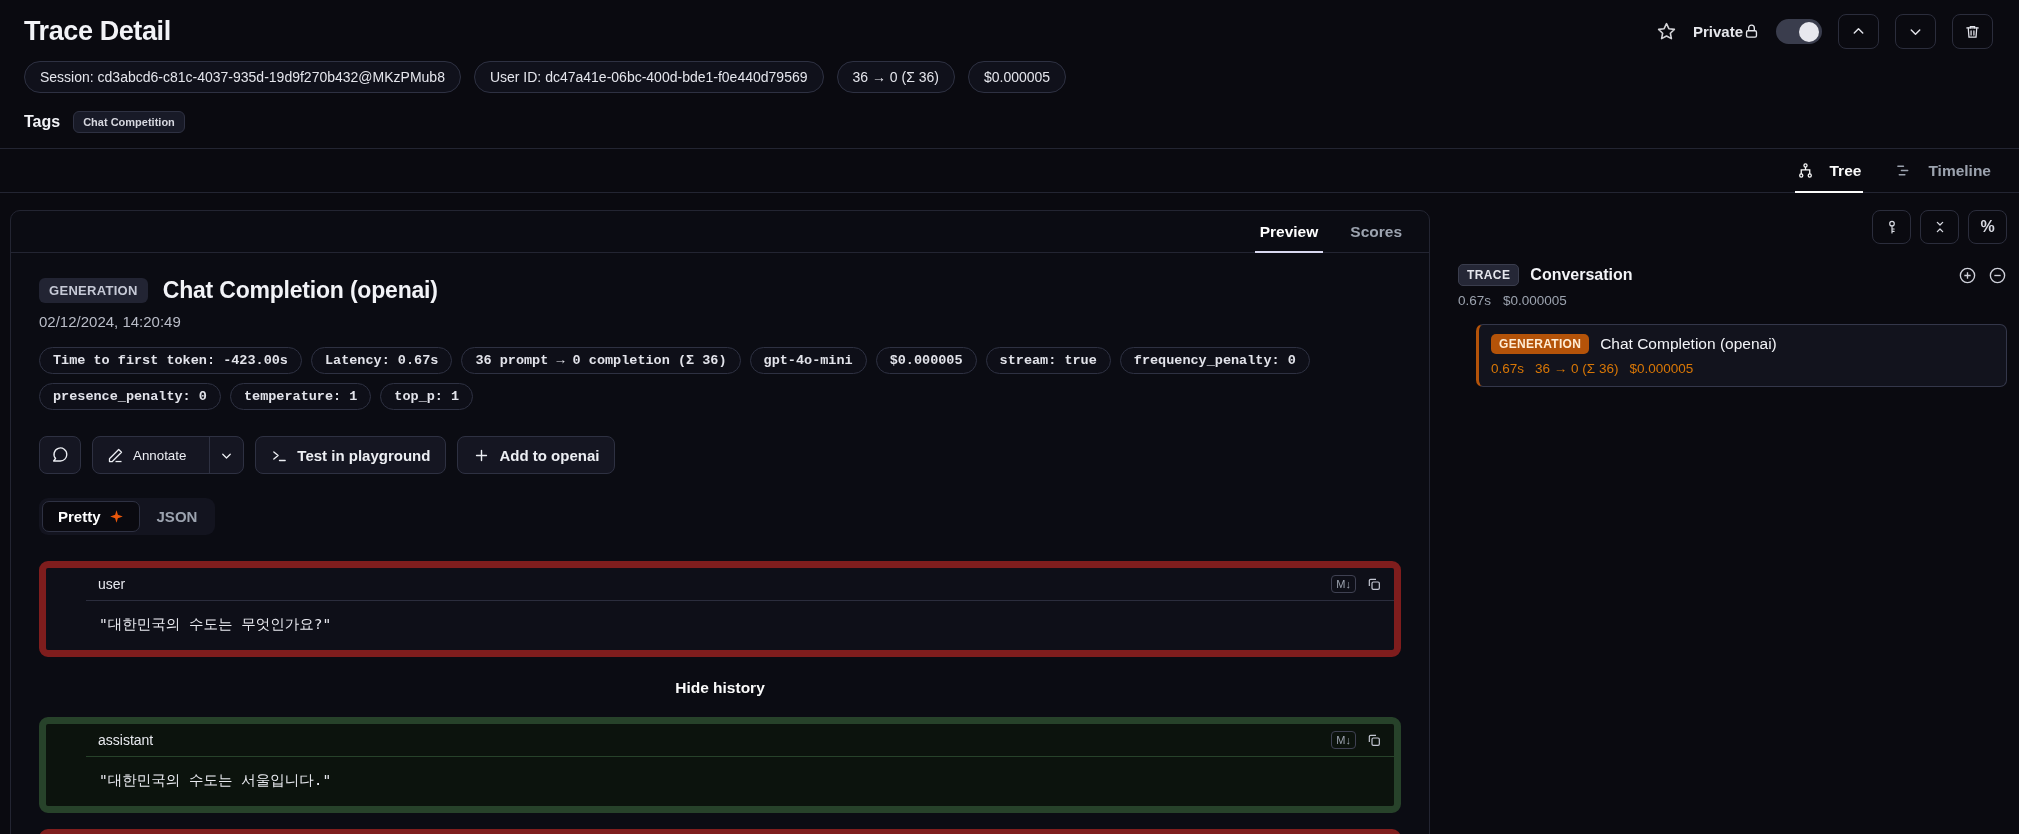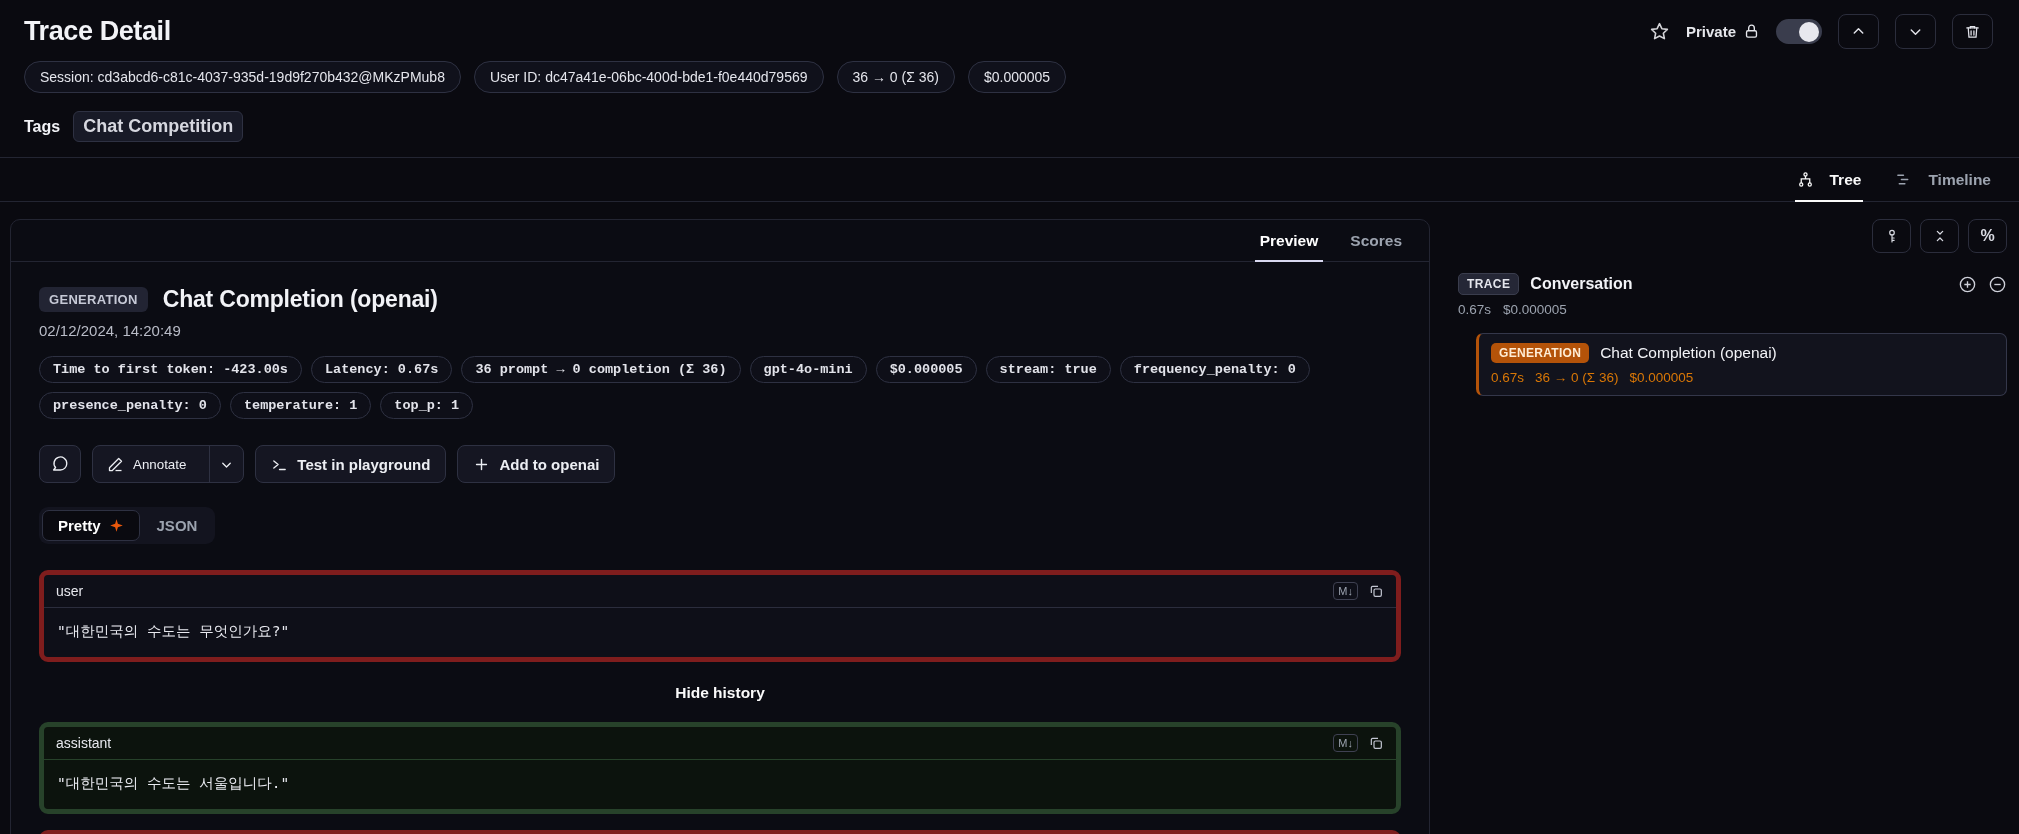--- a/index.html
+++ b/index.html
@@ -13,21 +13,21 @@
   button { background:none; border:none; color:inherit; font-family:inherit; cursor:pointer; }
 
   
   .top {
     display:flex; align-items:center; justify-content:space-between;
     padding:14px 26px 6px 24px;
   }
   .page-title { font-size:27px; font-weight:700; letter-spacing:-0.4px; }
   .header-actions { display:flex; align-items:center; gap:16px; }
   .star-btn { color:#d4d4d8; display:flex; }
-  .privacy { display:flex; align-items:center; gap:7px; font-size:15px; font-weight:600; color:#e6e7ec; }
+  .privacy { display:flex; align-items:center; font-size:15px; font-weight:600; color:#e6e7ec; }
   .toggle {
     width:46px; height:25px; border-radius:9999px; background:#3a3d4d;
     position:relative; flex:0 0 auto;
   }
   .toggle .knob {
     position:absolute; top:2.5px; left:23px; width:20px; height:20px;
     border-radius:50%; background:#e8e8ee;
   }
   .sq-btn {
     width:41px; height:35px; border:1px solid #2b2d3c; border-radius:8px;
@@ -43,21 +43,21 @@
   }
 
   
   .tags-row {
     display:flex; align-items:center; gap:13px;
     padding:18px 24px 15px; border-bottom:1px solid #232532;
   }
   .tags-label { font-size:16px; font-weight:700; }
   .tag-badge {
     border:1px solid #2e3142; background:#181a27; border-radius:6px;
-    padding:4px 9px; font-size:18px; font-weight:600; color:#d6d7df;
+    padding:4px 9px; font-size:11px; font-weight:600; color:#d6d7df;
   }
 
   
   .view-tabs {
     display:flex; justify-content:flex-end; gap:30px;
     padding:0 26px; border-bottom:1px solid #232532; height:44px;
   }
   .view-tab {
     display:flex; align-items:center; gap:16px; font-size:15.5px; font-weight:700;
     color:#9ca3af; position:relative; padding:0 2px;
@@ -122,21 +122,21 @@
   .format-tab {
     display:flex; align-items:center; gap:8px; padding:6px 15px;
     font-size:15px; font-weight:600; color:#9ca3af; border-radius:7px;
   }
   .format-tab.active {
     background:#0a0a10; border:1px solid #2e3142; color:#ffffff;
   }
 
   .messages { margin-top:26px; }
   .msg {
-    border:5px solid #7f1d1d; background:#0e0f18; border-radius:9px; overflow:hidden;
+    border:7px solid #7f1d1d; background:#0e0f18; border-radius:9px; overflow:hidden;padding-left:40px;
   }
   .msg + .msg { margin-top:16px; }
   .msg-header {
     display:flex; align-items:center; justify-content:space-between;
     padding:7px 12px; border-bottom:1px solid #2b2d3d;
   }
   .msg-role { font-size:14px; color:#e7e8ee; }
   .msg-tools { display:flex; align-items:center; gap:10px; }
   .md-chip {
     border:1px solid #3f4152; border-radius:4px; padding:1px 4px;

